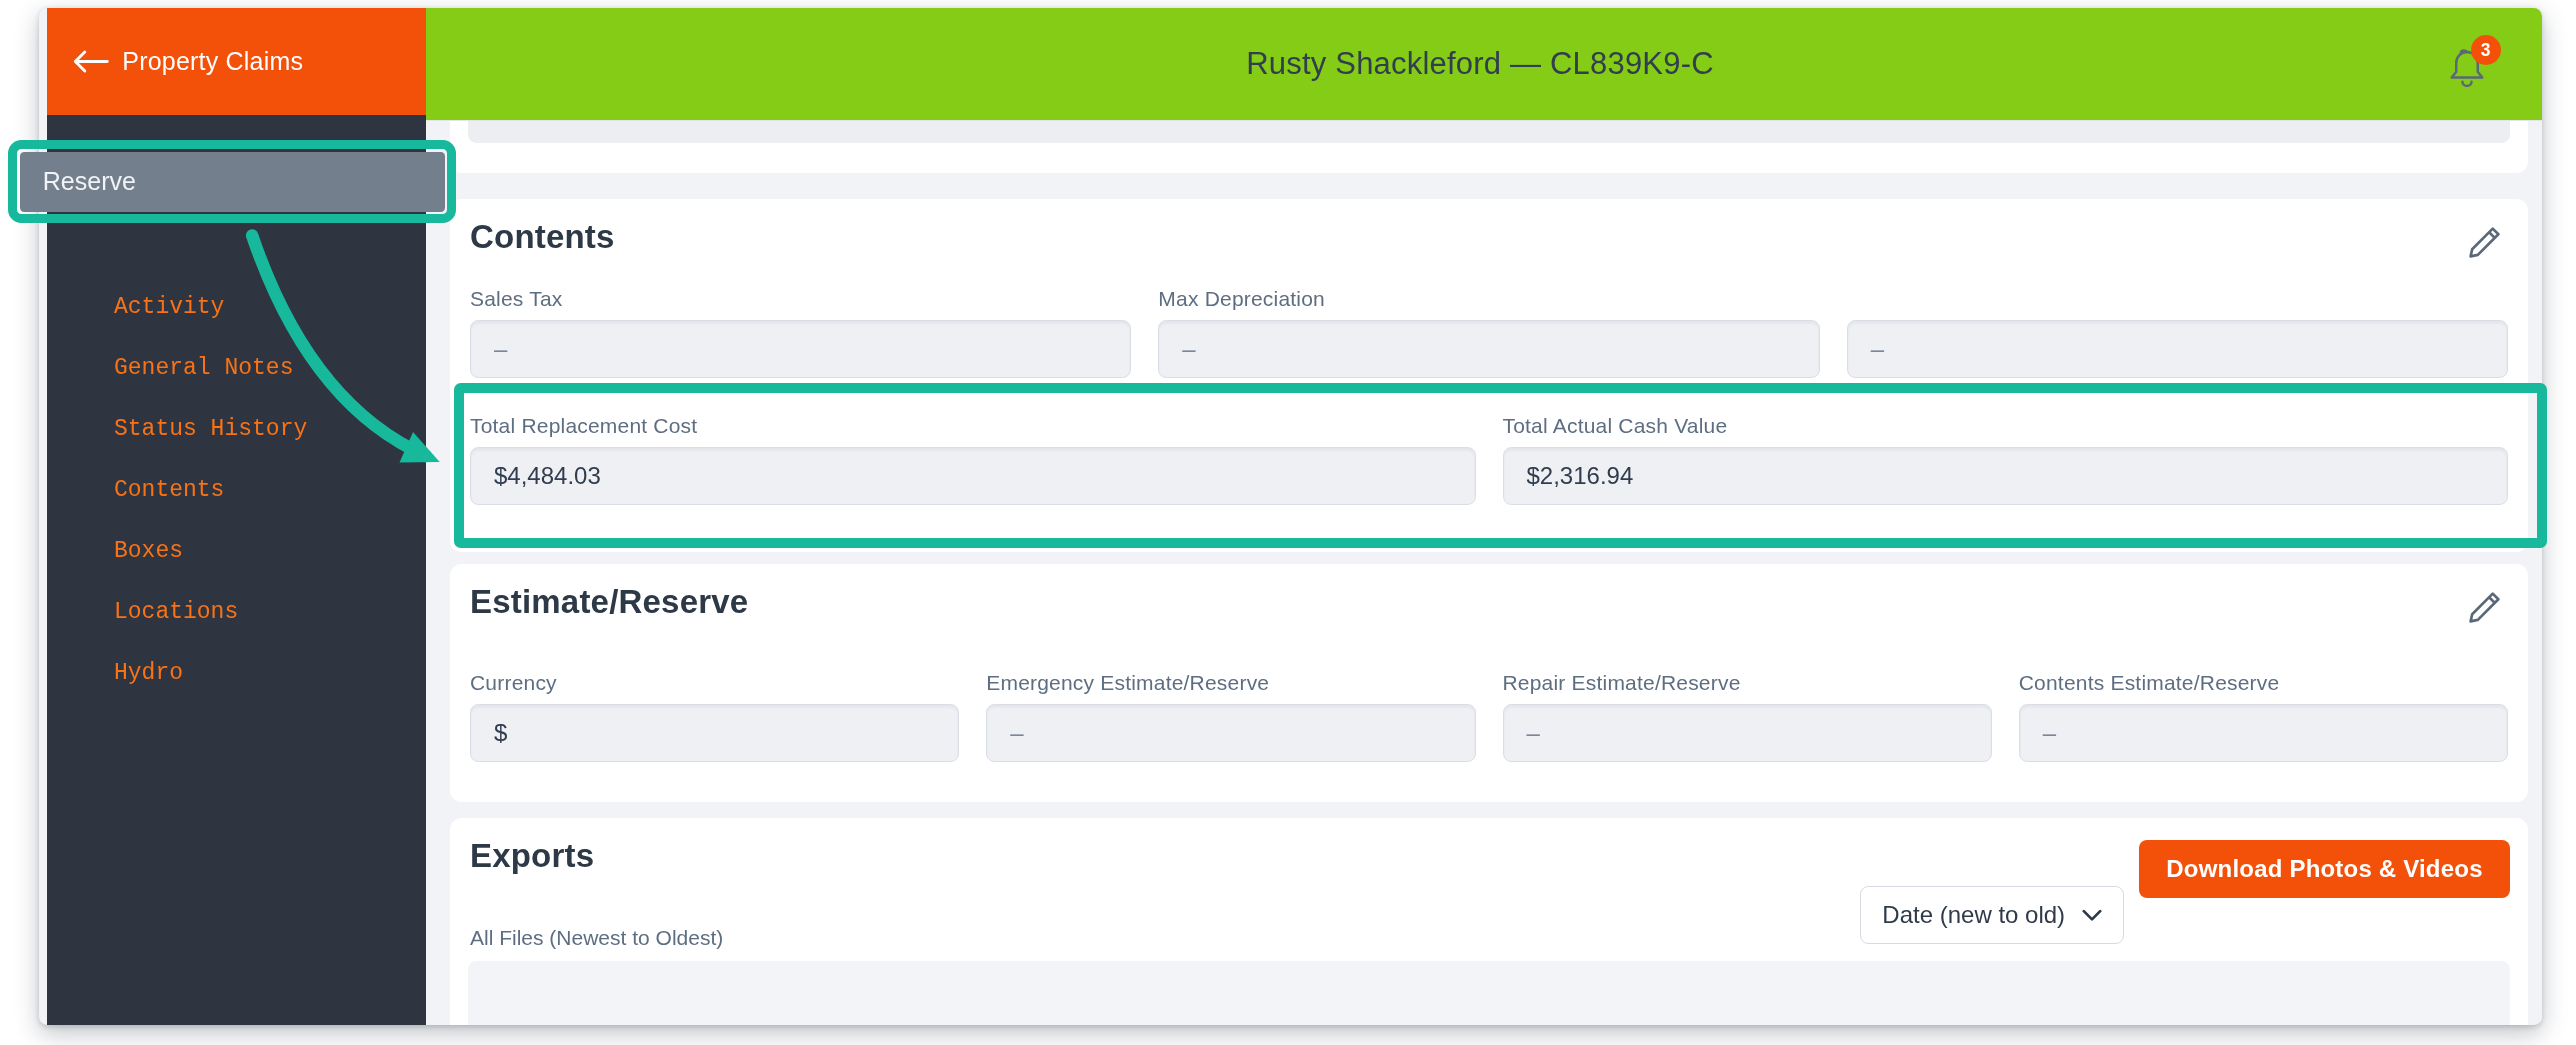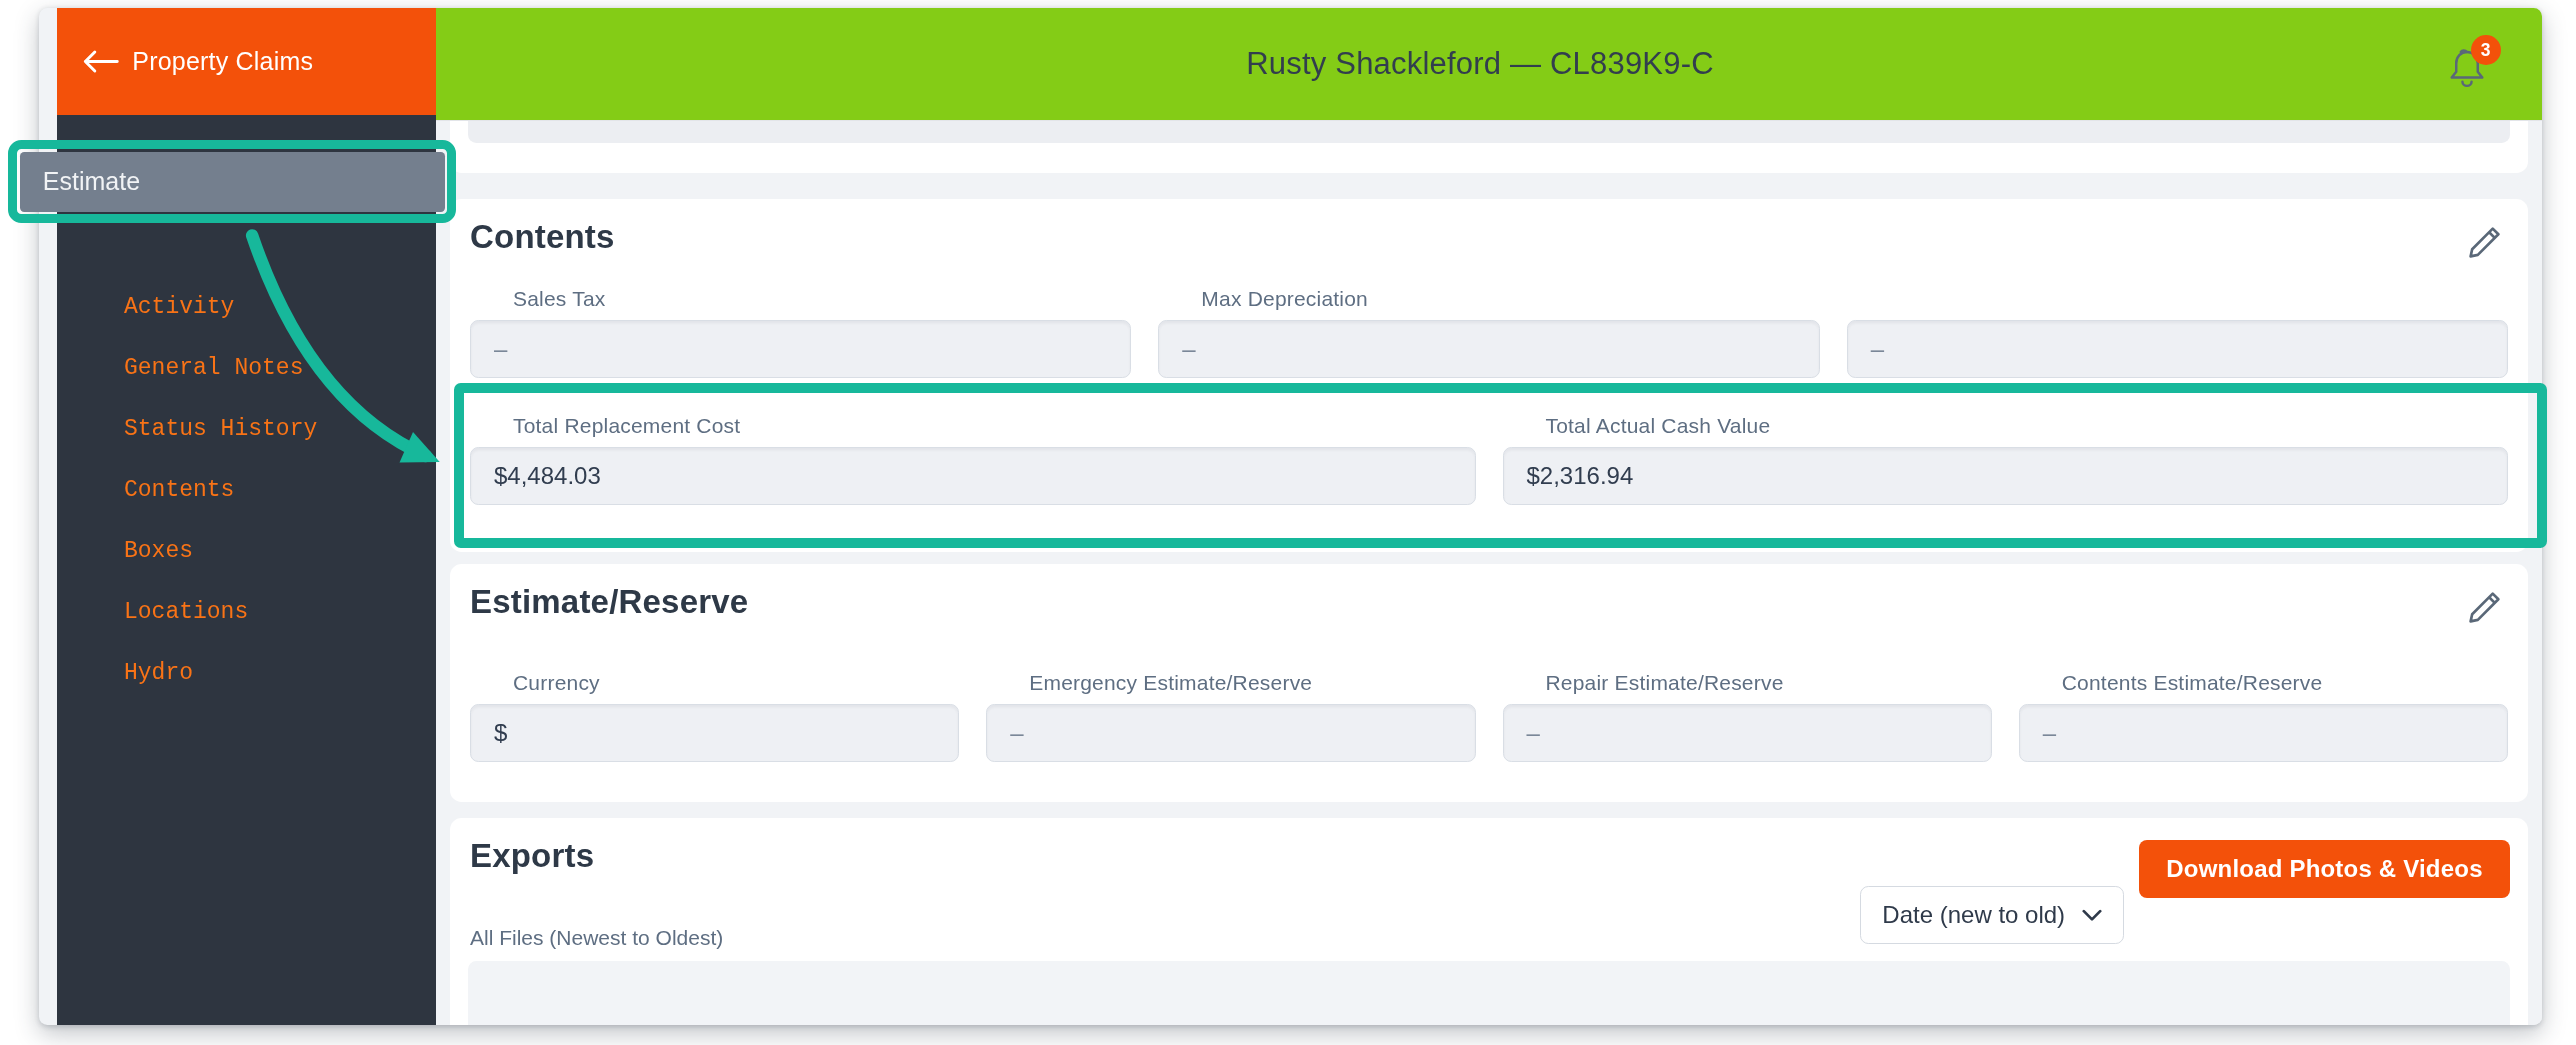--- a/index.html
+++ b/index.html
@@ -7,21 +7,21 @@
               font-family: "Liberation Sans", sans-serif; }
 
   
   .window {
     position: absolute; left: 39px; top: 8.3px; width: 2503px; height: 1017px;
     border-radius: 8.3px; overflow: hidden; background: #F1F3F6;
     box-shadow: 0 8.3px 25px rgba(40,50,65,.28), 0 1.7px 5px rgba(40,50,65,.18);
   }
 
   
-  .sidebar { position: absolute; left: 18px; top: 0; width: 379px; height: 100%;
+  .sidebar { position: absolute; left: 8px; top: 0; width: 379px; height: 100%;
              background: #2E3540; z-index: 3; padding-left: 17px; }
   .sidebar-header { position: absolute; left: 0; top: 0; width: 100%; height: 107px;
                     background: #F3510A; display: flex; align-items: center; padding-left: 24px;
                     cursor: pointer; }
   .back-arrow { width: 38px; height: 25px; flex: 0 0 auto; }
   .back-label { color: #ffffff; font-size: 25px; margin-left: 13.3px; letter-spacing: 0.2px; }
   .nav { position: absolute; left: 0; top: 208px; width: 100%; }
   .nav-item { height: 61px; line-height: 61px; padding-left: 67px;
               color: #f97316; font-size: 23px; cursor: pointer; white-space: nowrap; font-family: Liberation Mono, monospace; }
   .nav-spacer { height: 61px; } 
@@ -49,21 +49,21 @@
   .card-exports   { top: 697px; height: 250px; border-radius: 11.6px 11.6px 0 0; }
 
   .section-title { position: absolute; left: 20px; top: 18.3px; font-size: 33px; font-weight: bold;
                    color: #2E3947; letter-spacing: 0.2px; }
   .pencil-btn { position: absolute; right: 25px; top: 25px; width: 37px; height: 37px; cursor: pointer; }
 
   .grid { position: absolute; left: 20px; right: 20px; display: grid; column-gap: 27px; }
   .g3 { grid-template-columns: repeat(3, 1fr); }
   .g2 { grid-template-columns: repeat(2, 1fr); }
   .g4 { grid-template-columns: repeat(4, 1fr); }
-  .f-label { font-size: 21px; color: #5E6E82; letter-spacing: 0.2px; margin-left: 43px; }
+  .f-label { font-size: 21px; color: #5E6E82; letter-spacing: 0.2px; }
   .f-box { height: 58px; background: #EEF0F4; border: 0.8px solid #D9DEE5; border-radius: 8.3px;
            display: flex; align-items: center; padding-left: 23px; font-size: 24px; color: #313D4F;
            box-shadow: inset 0 2.5px 2.5px rgba(30,40,60,.05); }
   .f-box.dash { color: #7A8798; }
 
   
   .exports-controls { position: absolute; right: 18.3px; top: 21.6px; display: flex; gap: 15px; }
   .sort-dd { height: 58px; background: #ffffff; border: 0.8px solid #D5DAE1; border-radius: 8.3px;
              display: flex; align-items: center; padding: 0 21.6px; font-size: 24px; color: #2F3A4A;
              gap: 16.6px; cursor: pointer; margin-top: 46px; }
@@ -193,21 +193,21 @@
       </div>
       <div class="files-label">All Files (Newest to Oldest)</div>
       <div class="files-area"></div>
     </div>
 
   </div>
 </div>
 
 <div class="annotations">
   <div class="hl-overview">
-    <div class="hl-overview-fill">Estimate</div>
+    <div class="hl-overview-fill">Reserve</div>
   </div>
   <div class="hl-row"></div>
   <svg class="arrow-svg" viewBox="0 0 3096 1256">
     <defs>
       <marker id="ah" markerUnits="userSpaceOnUse" markerWidth="56" markerHeight="56" refX="30" refY="24" orient="auto">
         <path d="M4,4 L48,24 L4,44 Z" fill="#17B89B"></path>
       </marker>
     </defs>
     <path d="M303 283 Q 372 486 512 548" fill="none" stroke="#17B89B" stroke-width="15" stroke-linecap="round" marker-end="url(#ah)"></path>
   </svg>

